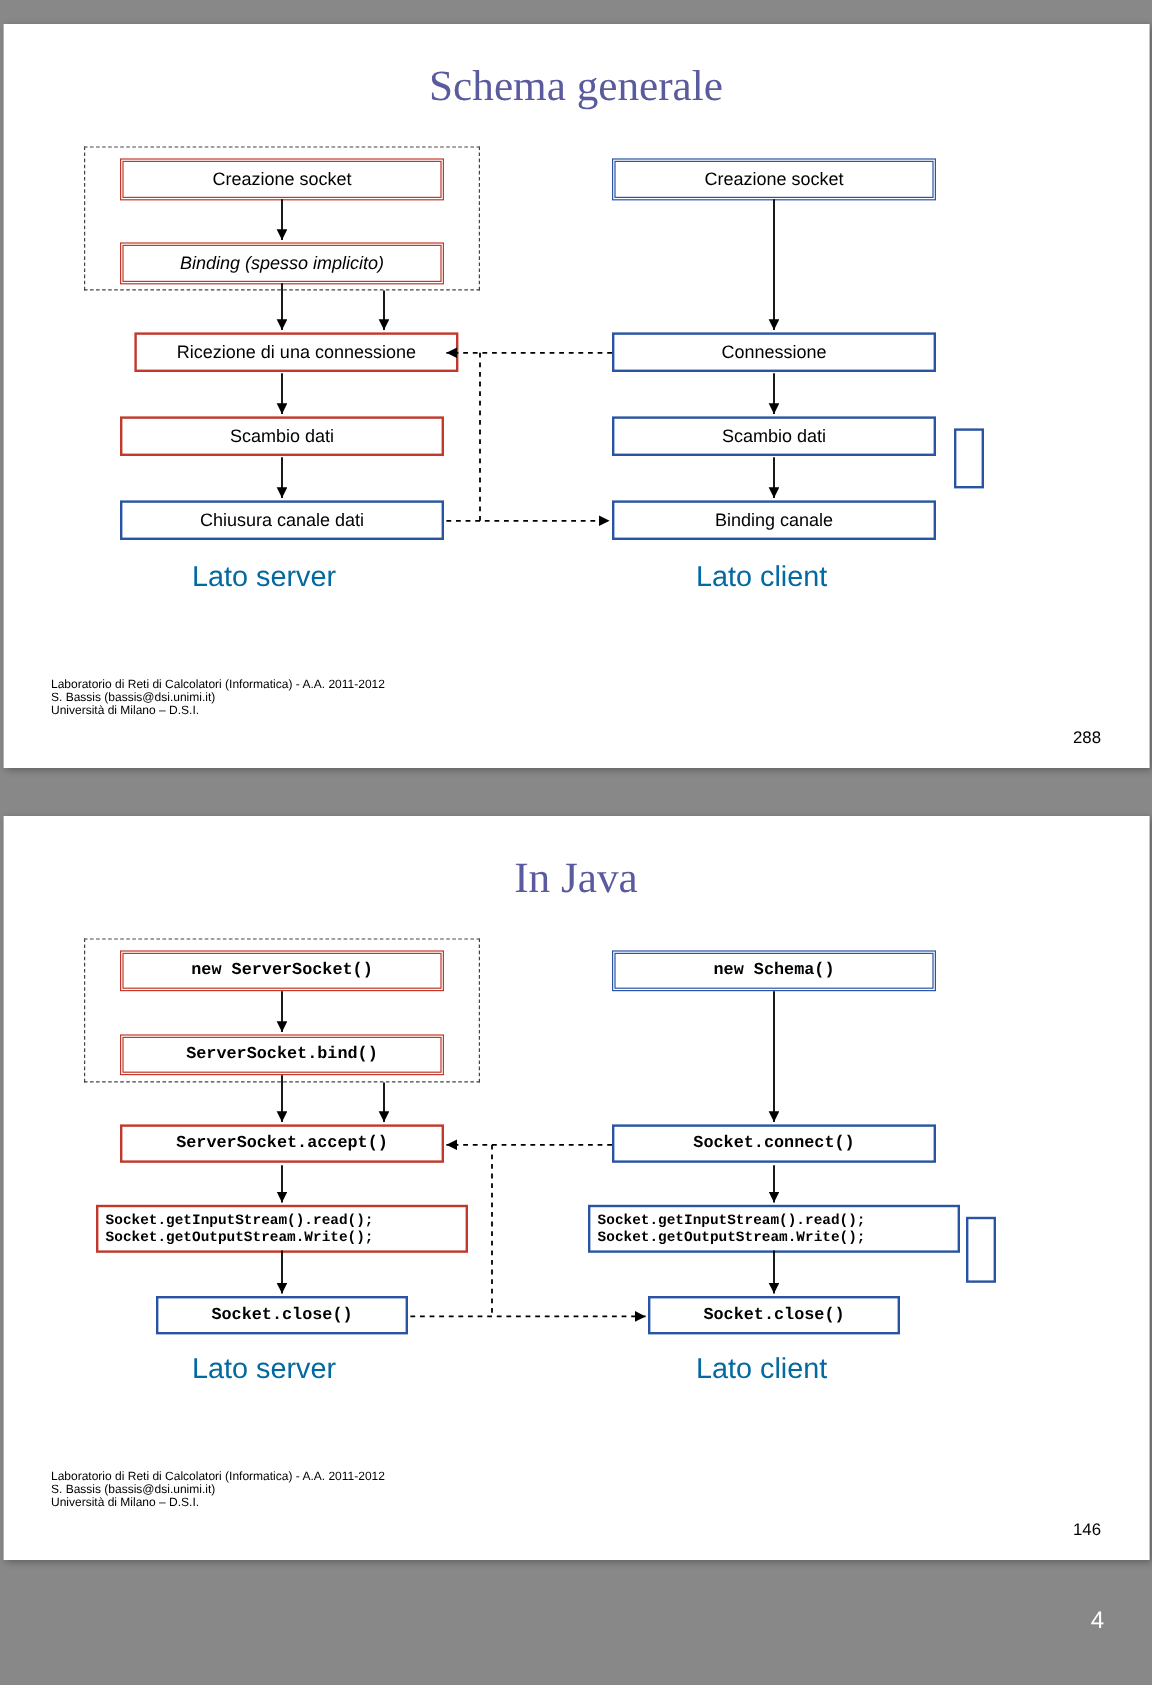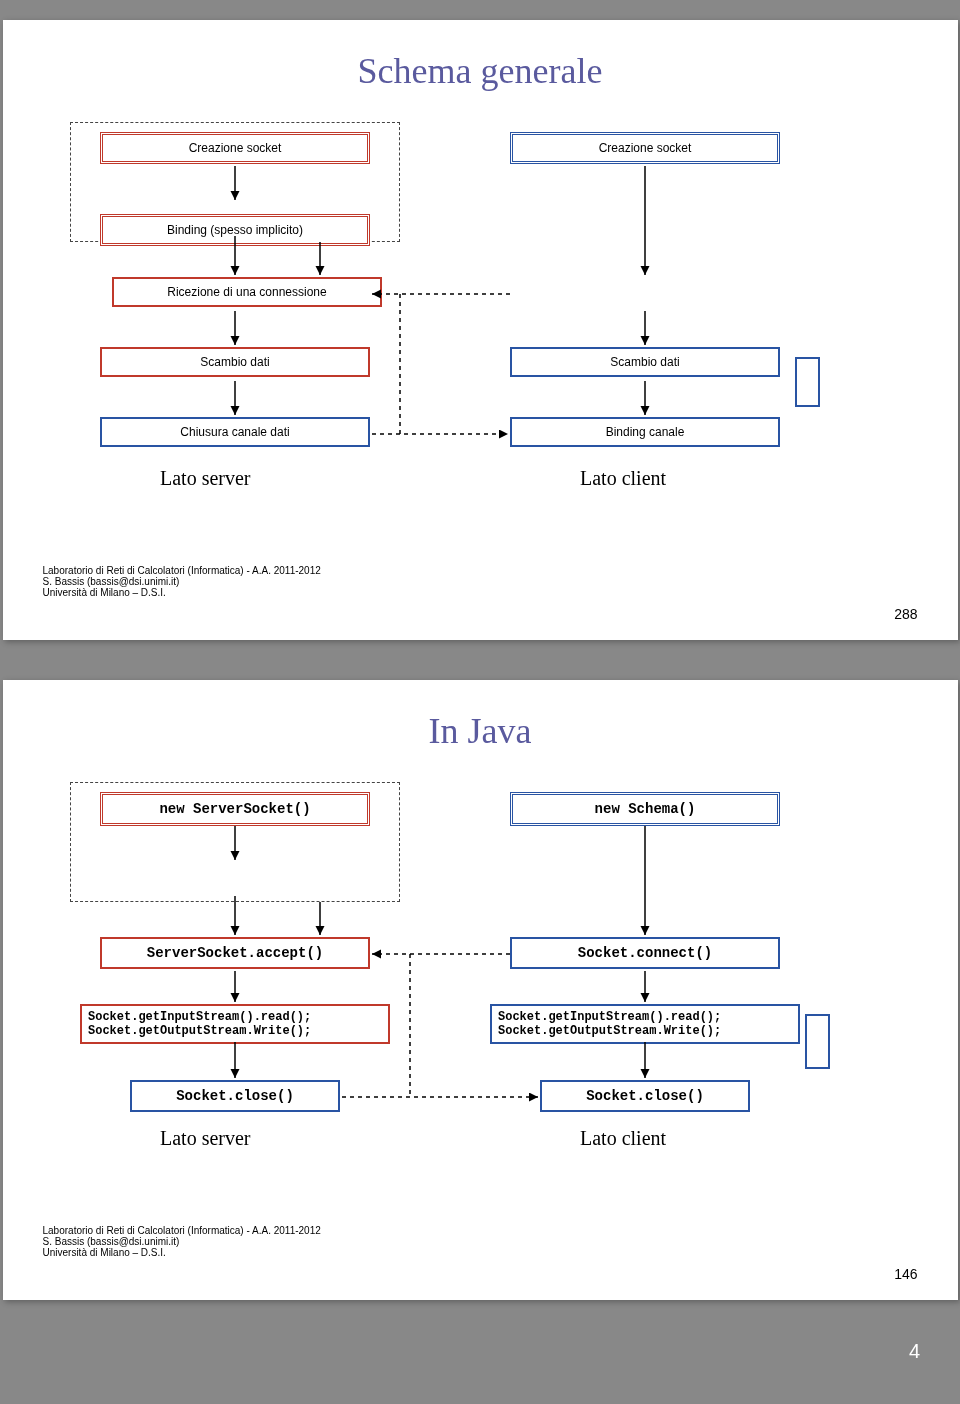--- a/index.html
+++ b/index.html
@@ -30,32 +30,32 @@
     width: 820px;
     height: 420px;
     margin: 0 auto;
   }
   .box {
     position: absolute;
     border: 2px solid;
     background: #fff;
     text-align: center;
     padding: 6px 8px;
-    font-size: 12px;
+    font-size: 15px;
   }
   .box.mono { font-family: "Courier New", monospace; font-weight: bold; font-size: 14px; }
   .dashed-group {
     position: absolute;
     border: 1.5px dashed #444;
   }
   .label {
     position: absolute;
-    font-family: Liberation Serif, serif;
-    font-size: 20px;
-    color: #000000;
+    font-family: Liberation Sans, sans-serif;
+    font-size: 24px;
+    color: #0369a1;
   }
   .footer {
     position: absolute;
     bottom: 18px;
     left: 40px;
     right: 40px;
     font-size: 10px;
     color: #000;
   }
   .footer .fr { float: right; font-size: 14px; margin-top: 8px; }
@@ -73,27 +73,28 @@
 <body>
 
 <div class="slide">
   <div class="title">Schema generale</div>
 
   <div class="diagram-area">
 
     <div class="dashed-group" style="left:0;top:0;width:330px;height:120px;"></div>
 
     <div class="box" style="left:30px;top:10px;width:270px;border-width:3px;border-style:double;border-color:#c0392b;">Creazione socket</div>
-    <div class="box" style="left:30px;top:92px;width:270px;border-width:3px;border-style:double;border-color:#c0392b;">Binding (spesso implicito)</div>
+    <div class="box" style="left:30px;top:80px;width:270px;border-width:3px;border-style:double;border-color:#c0392b;font-style:italic;">Binding (spesso implicito)</div>
     <div class="box" style="left:42px;top:155px;width:270px;border-color:#c0392b;">Ricezione di una connessione</div>
     <div class="box" style="left:30px;top:225px;width:270px;border-color:#c0392b;">Scambio dati</div>
     <div class="box" style="left:30px;top:295px;width:270px;border-color:#2954a3;">Chiusura canale dati</div>
     <div class="label" style="left:90px;top:345px;">Lato server</div>
 
     <div class="box" style="left:440px;top:10px;width:270px;border-width:3px;border-style:double;border-color:#2954a3;">Creazione socket</div>
+    <div class="box" style="left:440px;top:155px;width:270px;border-color:#2954a3;">Connessione</div>
     <div class="box" style="left:440px;top:225px;width:270px;border-color:#2954a3;">Scambio dati</div>
 
     <div class="box" style="left:725px;top:235px;width:25px;height:50px;border-color:#2954a3;padding:0;"></div>
     <div class="box" style="left:440px;top:295px;width:270px;border-color:#2954a3;">Binding canale</div>
     <div class="label" style="left:510px;top:345px;">Lato client</div>
 
     <svg class="arrows" width="820" height="420">
       <defs>
         <marker id="ah1" markerWidth="8" markerHeight="8" refX="6" refY="3" orient="auto">
             <path d="M0,0 L6,3 L0,6 Z" fill="#000"></path>
@@ -127,20 +128,21 @@
 </div>
 
 <div class="slide">
   <div class="title">In Java</div>
 
   <div class="diagram-area">
 
     <div class="dashed-group" style="left:0;top:0;width:330px;height:120px;"></div>
 
     <div class="box mono" style="left:30px;top:10px;width:270px;border-width:3px;border-style:double;border-color:#c0392b;">new ServerSocket()</div>
+    <div class="box mono" style="left:30px;top:80px;width:270px;border-width:3px;border-style:double;border-color:#c0392b;">ServerSocket.bind()</div>
     <div class="box mono" style="left:30px;top:155px;width:270px;border-color:#c0392b;">ServerSocket.accept()</div>
     <div class="box mono" style="left:10px;top:222px;width:310px;border-color:#c0392b;font-size:12px;white-space:pre-line;text-align:left;padding:4px 6px;">Socket.getInputStream().read();
 Socket.getOutputStream.Write();</div>
     <div class="box mono" style="left:60px;top:298px;width:210px;border-color:#2954a3;">Socket.close()</div>
     <div class="label" style="left:90px;top:345px;">Lato server</div>
 
     <div class="box mono" style="left:440px;top:10px;width:270px;border-width:3px;border-style:double;border-color:#2954a3;">new Schema()</div>
     <div class="box mono" style="left:440px;top:155px;width:270px;border-color:#2954a3;text-align:center;">Socket.connect()</div>
     <div class="box mono" style="left:420px;top:222px;width:310px;border-color:#2954a3;font-size:12px;white-space:pre-line;text-align:left;padding:4px 6px;">Socket.getInputStream().read();
 Socket.getOutputStream.Write();</div>

